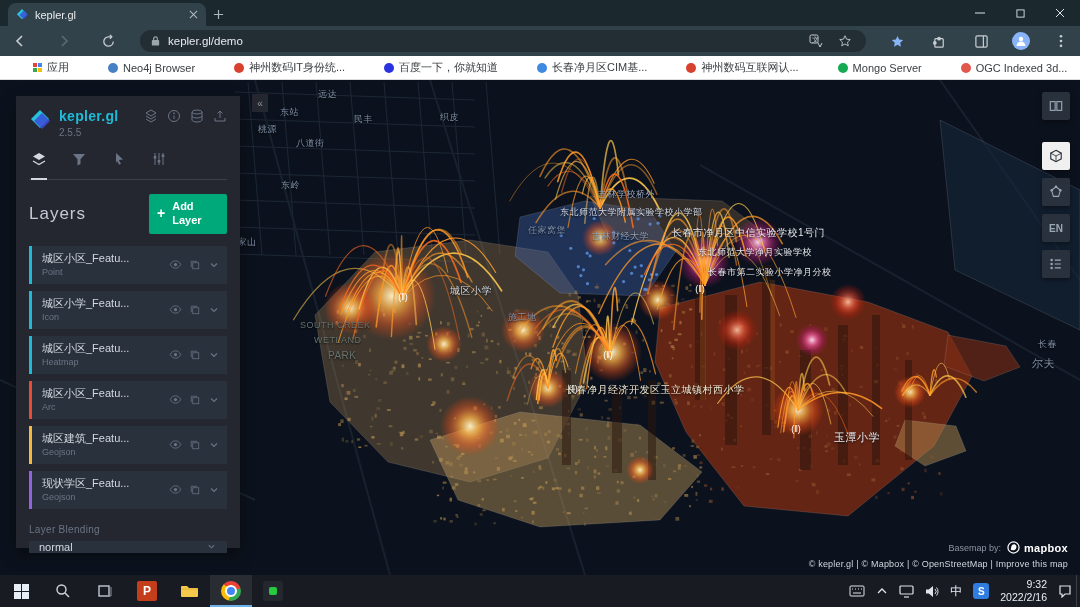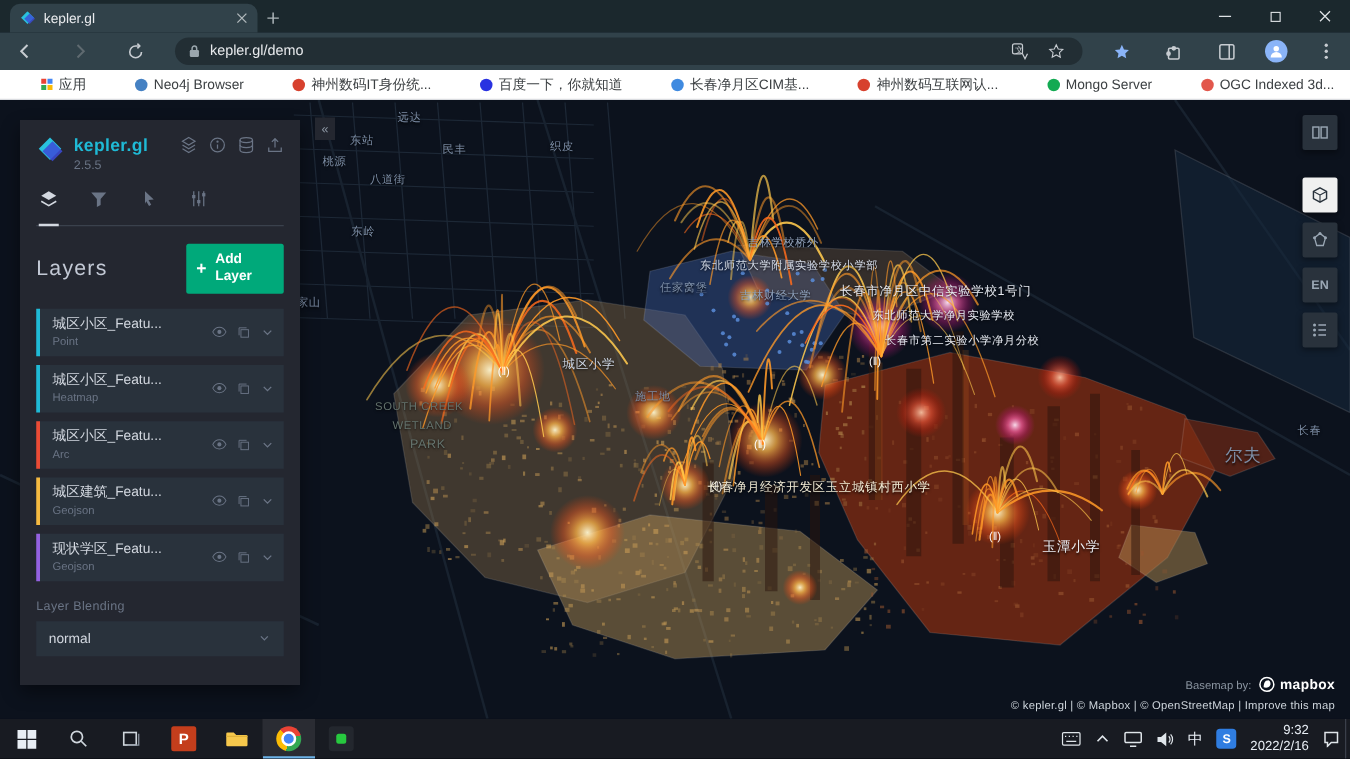--- a/index.html
+++ b/index.html
@@ -1097,21 +1097,21 @@
         <div class="map-label" style="left: 698px; top: 166px; color: rgb(230, 234, 242); font-size: 9px;">东北师范大学净月实验学校</div>
         <div class="map-label" style="left: 708px; top: 186px; color: rgb(230, 234, 242); font-size: 9px;">长春市第二实验小学净月分校</div>
         <div class="map-label" style="left: 450px; top: 204px; color: rgb(207, 216, 230); font-size: 10px;">城区小学</div>
         <div class="map-label" style="left: 508px; top: 231px; color: rgb(125, 142, 166); font-size: 9px;">施工地</div>
         <div class="map-label" style="left: 300px; top: 240px; color: rgb(100, 115, 109); font-size: 9px;">SOUTH CREEK</div>
         <div class="map-label" style="left: 314px; top: 255px; color: rgb(100, 115, 109); font-size: 9px;">WETLAND</div>
         <div class="map-label" style="left: 328px; top: 270px; color: rgb(100, 115, 109); font-size: 10px;">PARK</div>
         <div class="map-label" style="left: 566px; top: 303px; color: rgb(242, 236, 214); font-size: 10px;">长春净月经济开发区玉立城镇村西小学</div>
         <div class="map-label" style="left: 834px; top: 350px; color: rgb(236, 239, 245); font-size: 11px;">玉潭小学</div>
         <div class="map-label" style="left: 1038px; top: 258px; color: rgb(125, 142, 166); font-size: 9px;">长春</div>
-        <div class="map-label" style="left: 980px; top: 276px; color: rgb(125, 142, 166); font-size: 14px;">尔夫</div>
+        <div class="map-label" style="left: 1032px; top: 276px; color: rgb(125, 142, 166); font-size: 11px;">尔夫</div>
       </div>
 
     <div class="kepler-panel">
       <div class="kp-head">
         <svg width="22" height="22" viewBox="0 0 22 22">
             <polygon points="11,1 20,10 11,19 2,10" fill="#29c2de"></polygon>
             <polygon points="13,4 21,12 13,20 5,12" fill="#3b4bd8" opacity=".85"></polygon>
           </svg>
         <div>
           <div class="kp-title">kepler.gl</div>
@@ -1187,20 +1187,45 @@
               </span>
               <span class="li-btn">
                 <svg viewBox="0 0 16 16" width="12" height="12">
                   <path d="M4 6l4 4 4-4" fill="none" stroke="#6a7485" stroke-width="1.5"></path>
                 </svg>
               </span>
             </div>
           </div>
           <div class="layer-item" style="border-left-color: rgb(31, 186, 214);">
             <div class="li-txt">
+              <div class="li-name">城区小学_Featu...</div>
+              <div class="li-type">Icon</div>
+            </div>
+            <div class="li-icons">
+              <span class="li-btn">
+                <svg viewBox="0 0 16 16" width="13" height="13">
+                  <path d="M1.5 8C3 5 5.3 3.5 8 3.5S13 5 14.5 8C13 11 10.7 12.5 8 12.5S3 11 1.5 8z" fill="none" stroke="#6a7485"></path>
+                  <circle cx="8" cy="8" r="2" fill="#6a7485"></circle>
+                </svg>
+              </span>
+              <span class="li-btn">
+                <svg viewBox="0 0 16 16" width="12" height="12">
+                  <rect x="5" y="5" width="8" height="8" fill="none" stroke="#6a7485"></rect>
+                  <path d="M11 3H3v8" fill="none" stroke="#6a7485"></path>
+                </svg>
+              </span>
+              <span class="li-btn">
+                <svg viewBox="0 0 16 16" width="12" height="12">
+                  <path d="M4 6l4 4 4-4" fill="none" stroke="#6a7485" stroke-width="1.5"></path>
+                </svg>
+              </span>
+            </div>
+          </div>
+          <div class="layer-item" style="border-left-color: rgb(31, 186, 214);">
+            <div class="li-txt">
               <div class="li-name">城区小区_Featu...</div>
               <div class="li-type">Heatmap</div>
             </div>
             <div class="li-icons">
               <span class="li-btn">
                 <svg viewBox="0 0 16 16" width="13" height="13">
                   <path d="M1.5 8C3 5 5.3 3.5 8 3.5S13 5 14.5 8C13 11 10.7 12.5 8 12.5S3 11 1.5 8z" fill="none" stroke="#6a7485"></path>
                   <circle cx="8" cy="8" r="2" fill="#6a7485"></circle>
                 </svg>
               </span>

